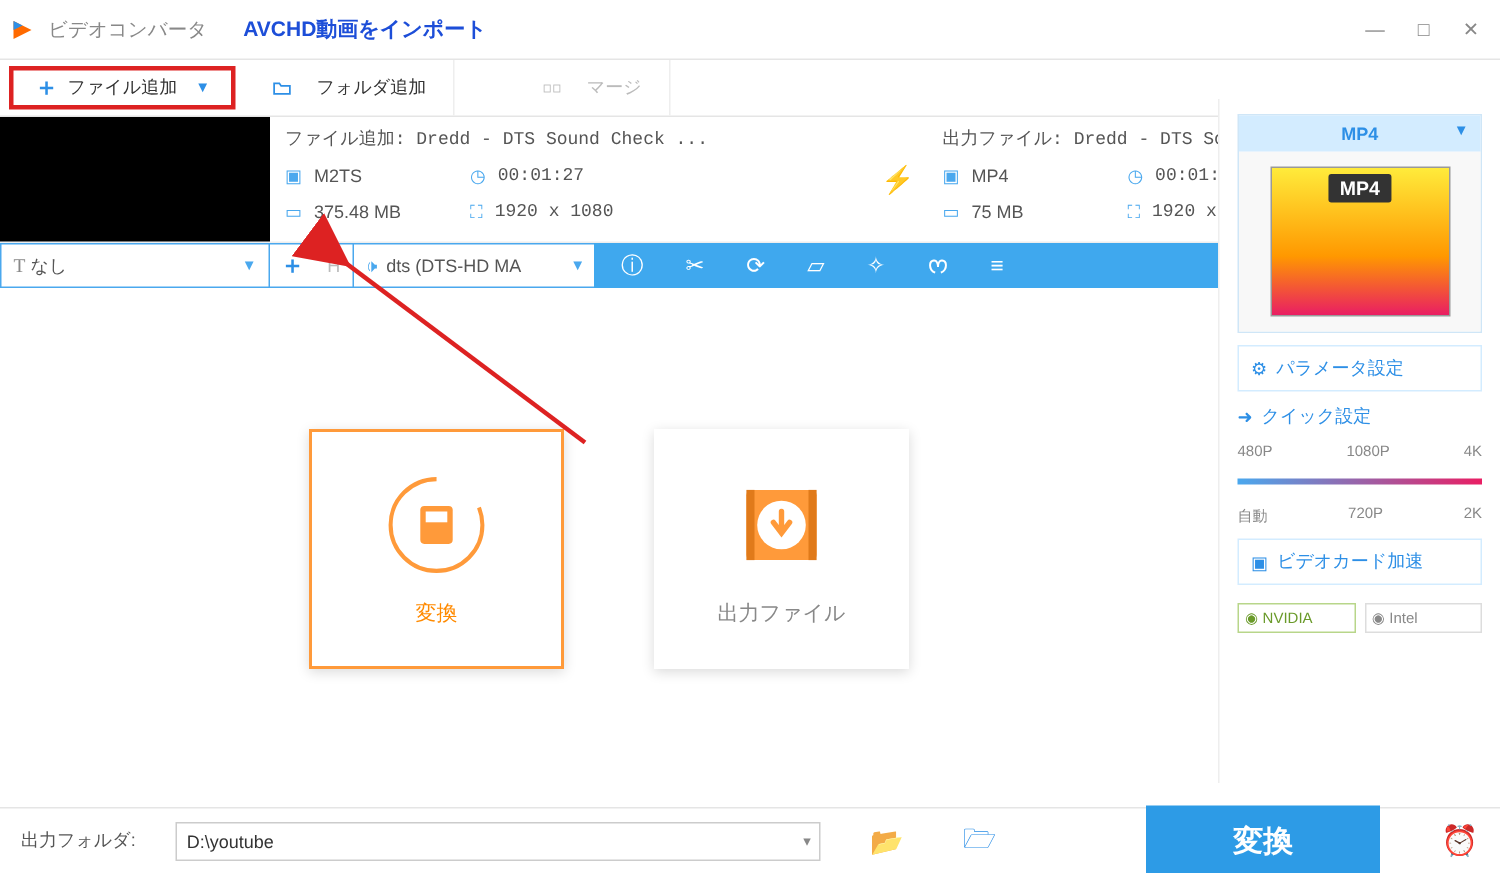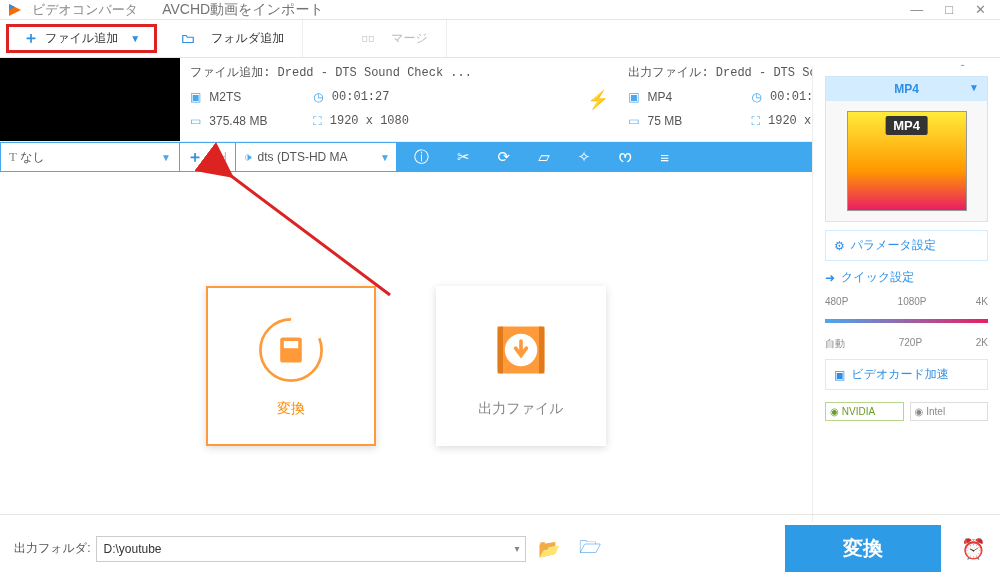--- a/index.html
+++ b/index.html
@@ -1,22 +1,22 @@
 <!DOCTYPE html>
 <html><head>
 <meta charset="utf-8">
 <style>
   * { box-sizing: border-box; margin: 0; padding: 0; font-family: "Meiryo", "MS PGothic", sans-serif; }
   body { width: 1000px; height: 582px; background: #fff; overflow: hidden; position: relative; font-size: 12px; color: #333; }
 
   
-  .titlebar { height: 20px; display: flex; align-items: center; padding: 0 6px; border-bottom: 1px solid #e5e5e5; }
+  .titlebar { height: 40px; display: flex; align-items: center; padding: 0 6px; border-bottom: 1px solid #e5e5e5; }
   .titlebar .logo { width: 18px; height: 18px; margin-right: 8px; }
   .titlebar .app-title { color: #888; font-size: 13px; }
-  .titlebar .red-title { color: #737373; font-weight: normal; margin-left: 24px; font-size: 14px; }
+  .titlebar .red-title { color: #1d4ed8; font-weight: bold; margin-left: 24px; font-size: 14px; }
   .titlebar .winctrls { margin-left: auto; display: flex; gap: 22px; padding-right: 8px; color: #888; font-size: 13px; }
 
   
   .toolbar { height: 38px; display: flex; align-items: stretch; border-bottom: 1px solid #e5e5e5; }
   .tool-btn { display: flex; align-items: center; gap: 16px; padding: 0 18px; border-right: 1px solid #eee; cursor: pointer; }
   .tool-btn.disabled { color: #bbb; }
   .file-add-box { border: 3px solid #d22; margin: 4px 6px; padding: 0 14px; display: flex; align-items: center; gap: 6px; }
   .file-add-box .plus { color: #2d8fe6; font-weight: bold; font-size: 16px; }
   .file-add-box .chev { color: #2d8fe6; margin-left: 6px; font-size: 10px; }
   .icon-sm { width: 14px; height: 14px; }
@@ -66,21 +66,21 @@
   .mp4-tile .tag { position:absolute; top:4px; left:50%; transform:translateX(-50%); background:#333; color:#fff; padding:2px 8px; font-weight:bold; font-size:13px; border-radius:2px;}
   .side-btn { border:1px solid #d3ecff; padding:6px 8px; display:flex; align-items:center; gap:6px; color:#2d8fe6; cursor:pointer; font-size:12px;}
   .quick-title { color:#2d8fe6; font-size:12px; display:flex; align-items:center; gap:6px;}
   .quality-row { display:flex; justify-content:space-between; font-size:10px; color:#888; margin-top:2px;}
   .slider { height:4px; background:linear-gradient(to right,#4aa8ee,#e91e63); position:relative; margin:4px 0;}
   .gpu-row { display:flex; gap:6px; margin-top:4px;}
   .gpu { flex:1; border:1px solid #ddd; padding:3px 4px; font-size:10px; display:flex; align-items:center; gap:3px; color:#888;}
   .gpu.nvidia { color:#6a9a2a; border-color:#b8d68a;}
 
   
-  .footer { position:absolute; left:0; right:0; bottom:0; height:68px; border-top:1px solid #e5e5e5; display:flex; align-items:center; padding:0 14px; gap:6px;}
+  .footer { position:absolute; left:0; right:0; bottom:0; height:44px; border-top:1px solid #e5e5e5; display:flex; align-items:center; padding:0 14px; gap:27px;}
   .footer .lbl { color:#555; }
   .footer .path-input { flex:0 0 430px; height:26px; border:1px solid #ccc; padding:0 6px; font-family:"Consolas",monospace; position:relative; display:flex; align-items:center;}
   .footer .path-input .chev { position:absolute; right:6px; color:#888; font-size:10px;}
   .footer .ico-btn { color:#2d8fe6; font-size:18px; cursor:pointer; padding:0 6px;}
   .footer .convert-btn { margin-left:auto; background:#2d9be6; color:#fff; font-size:20px; font-weight:bold; padding:10px 58px; cursor:pointer;}
   .footer .clock { color:#2d8fe6; font-size:20px; margin-left:14px;}
 
   
   .red-arrow { position:absolute; left:180px; top:80px; pointer-events:none; }
 </style>

